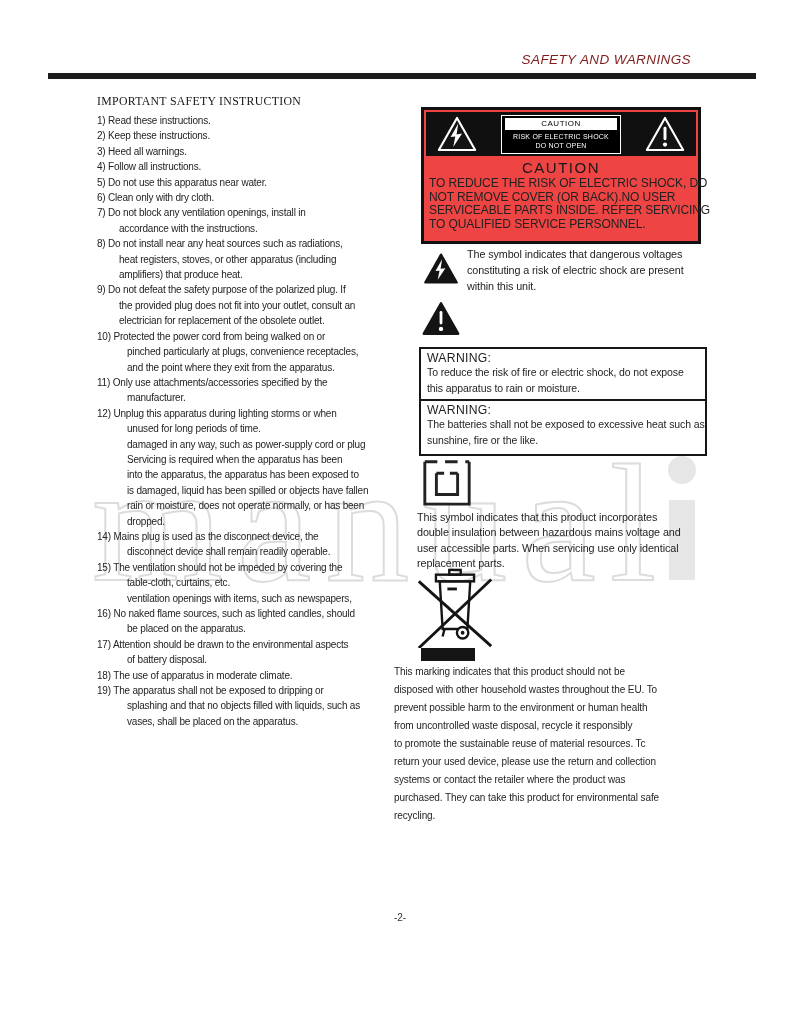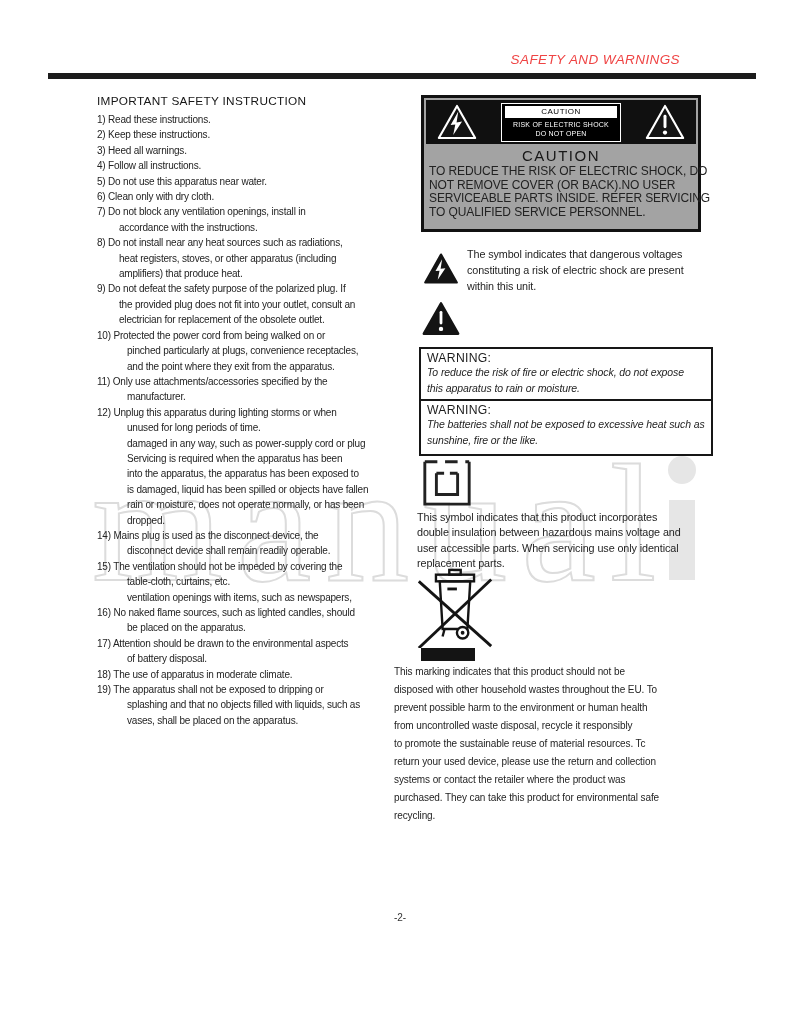--- a/index.html
+++ b/index.html
@@ -3,50 +3,50 @@
 <meta charset="utf-8">
 <style>
   html,body { margin:0; padding:0; background:#777; }
   .page {
     position:relative; width:800px; height:1036px; margin:0 auto;
     background:#ffffff; overflow:hidden;
     font-family:"Liberation Sans", sans-serif; color:#1f1f1f;
   }
   
   .header-title {
-    position:absolute; top:52px; right:120px;
-    font-style:italic; font-size:13.5px; letter-spacing:.4px; color:#ef4444;
+    position:absolute; top:52px; right:109px;
+    font-style:italic; font-size:13.5px; letter-spacing:.4px; color:#7f1d1d;
   }
   .header-rule { position:absolute; left:48px; top:73px; width:708px; height:6px; background:#1c1c1c; }
   
   .left-col { position:absolute; left:97px; top:94px; width:330px; }
-  .lc-heading { font-size:11.8px; letter-spacing:.3px; margin-bottom:4px; color:#161616; }
+  .lc-heading { font-size:11.8px; letter-spacing:.3px; margin-bottom:4px; color:#161616;font-family:Liberation Serif, serif; }
   .instr .line { font-size:10px; letter-spacing:-.2px; line-height:15.4px; white-space:pre; color:#242424; }
   .instr .cont-sm { padding-left:22px; }
   .instr .cont-lg { padding-left:30px; }
   
   .rc-abs { position:absolute; }
   .pre { white-space:pre; }
   
-  .caution-panel { left:421px; top:95px; width:274px; border:3px solid #111; background:#a3a3a3; }
+  .caution-panel { left:421px; top:107px; width:274px; border:3px solid #111; background:#ef4444; }
   .cp-band { margin:2px; background:#101010; height:44px; display:flex; align-items:center; justify-content:space-between; padding:0 8px; }
   .cp-tri { width:46px; height:38px; }
   .cp-label { background:#000; border:1px solid #fff; padding:2px 3px; width:112px; }
   .cp-label-top { background:#fff; color:#000; text-align:center; font-size:8px; letter-spacing:.5px; padding:1.5px 0; margin-bottom:2px; }
   .cp-label-line { color:#fff; font-size:7px; text-align:center; line-height:9.5px; letter-spacing:.2px; }
   .cp-title { text-align:center; font-size:15px; letter-spacing:1.5px; margin-top:3px; color:#181818; }
   .cp-body { font-size:12px; letter-spacing:-.1px; line-height:13.6px; padding:1px 5px 10px 5px; color:#222; }
   
   .sym-note { left:421px; display:flex; align-items:flex-start; }
   .sym-note .ico { width:40px; flex:0 0 40px; margin-top:6px; }
   .sym-text { margin-left:6px; font-size:10.8px; letter-spacing:-.1px; line-height:16.2px; color:#242424; }
   
-  .warn-box { left:419px; width:272px; border:2px solid #161616; background:#fff; padding:2px 12px 6px 6px; }
+  .warn-box { left:419px; width:272px; border:2px solid #161616; background:#fff; padding:2px 6px 6px 6px; }
   .warn-title { font-size:12.2px; letter-spacing:.3px; color:#1c1c1c; }
-  .warn-text { font-size:10.5px; letter-spacing:-.1px; line-height:15.5px; color:#242424;font-style:italic; }
+  .warn-text { font-size:10.5px; letter-spacing:-.1px; line-height:15.5px; color:#242424; }
   
   .insul-icon { left:420px; top:452px; }
   .insul-text { left:417px; top:510px; font-size:10.8px; letter-spacing:-.1px; line-height:15.3px; color:#242424; }
   .weee-icon { left:414px; top:568px; }
   .weee-bar { left:421px; top:648px; width:54px; height:13px; background:#141414; }
   .weee-text { left:394px; top:663px; font-size:10px; letter-spacing:-.1px; line-height:18px; color:#242424; }
   
   .watermark { position:absolute; left:92px; top:423px; pointer-events:none; }
   
   .footer { position:absolute; left:0; right:0; top:912px; text-align:center; font-size:10px; color:#333; }

